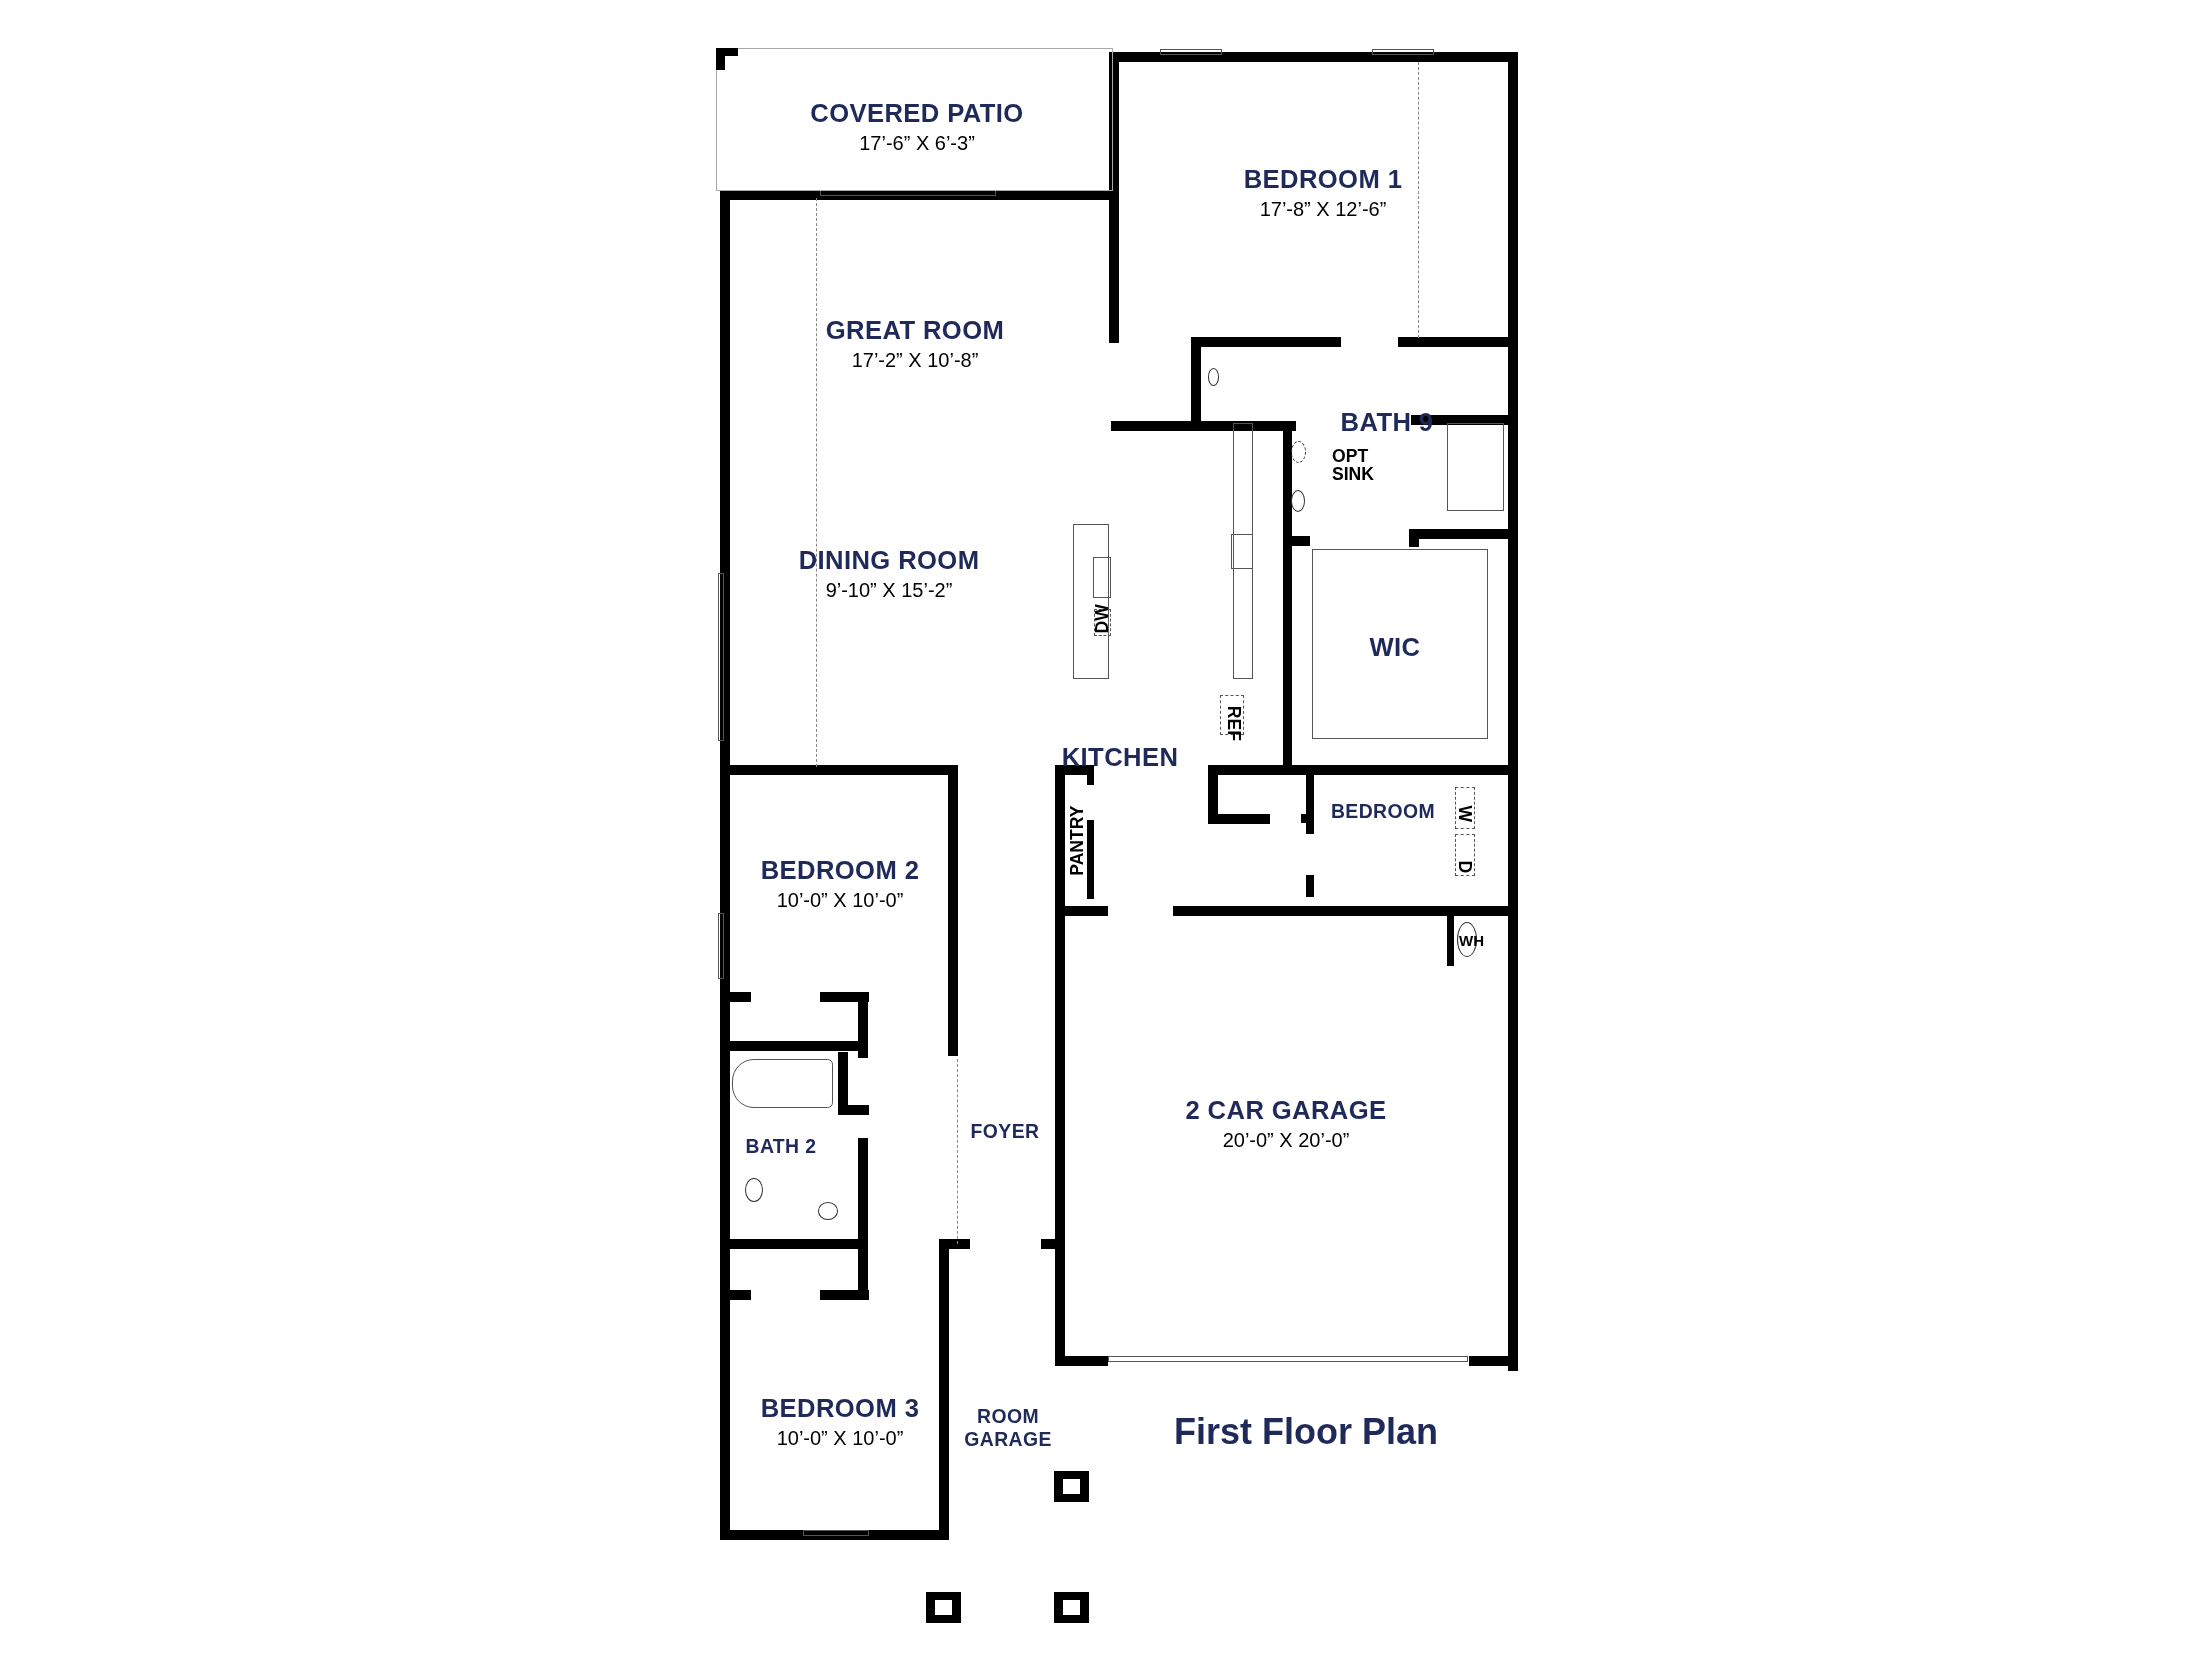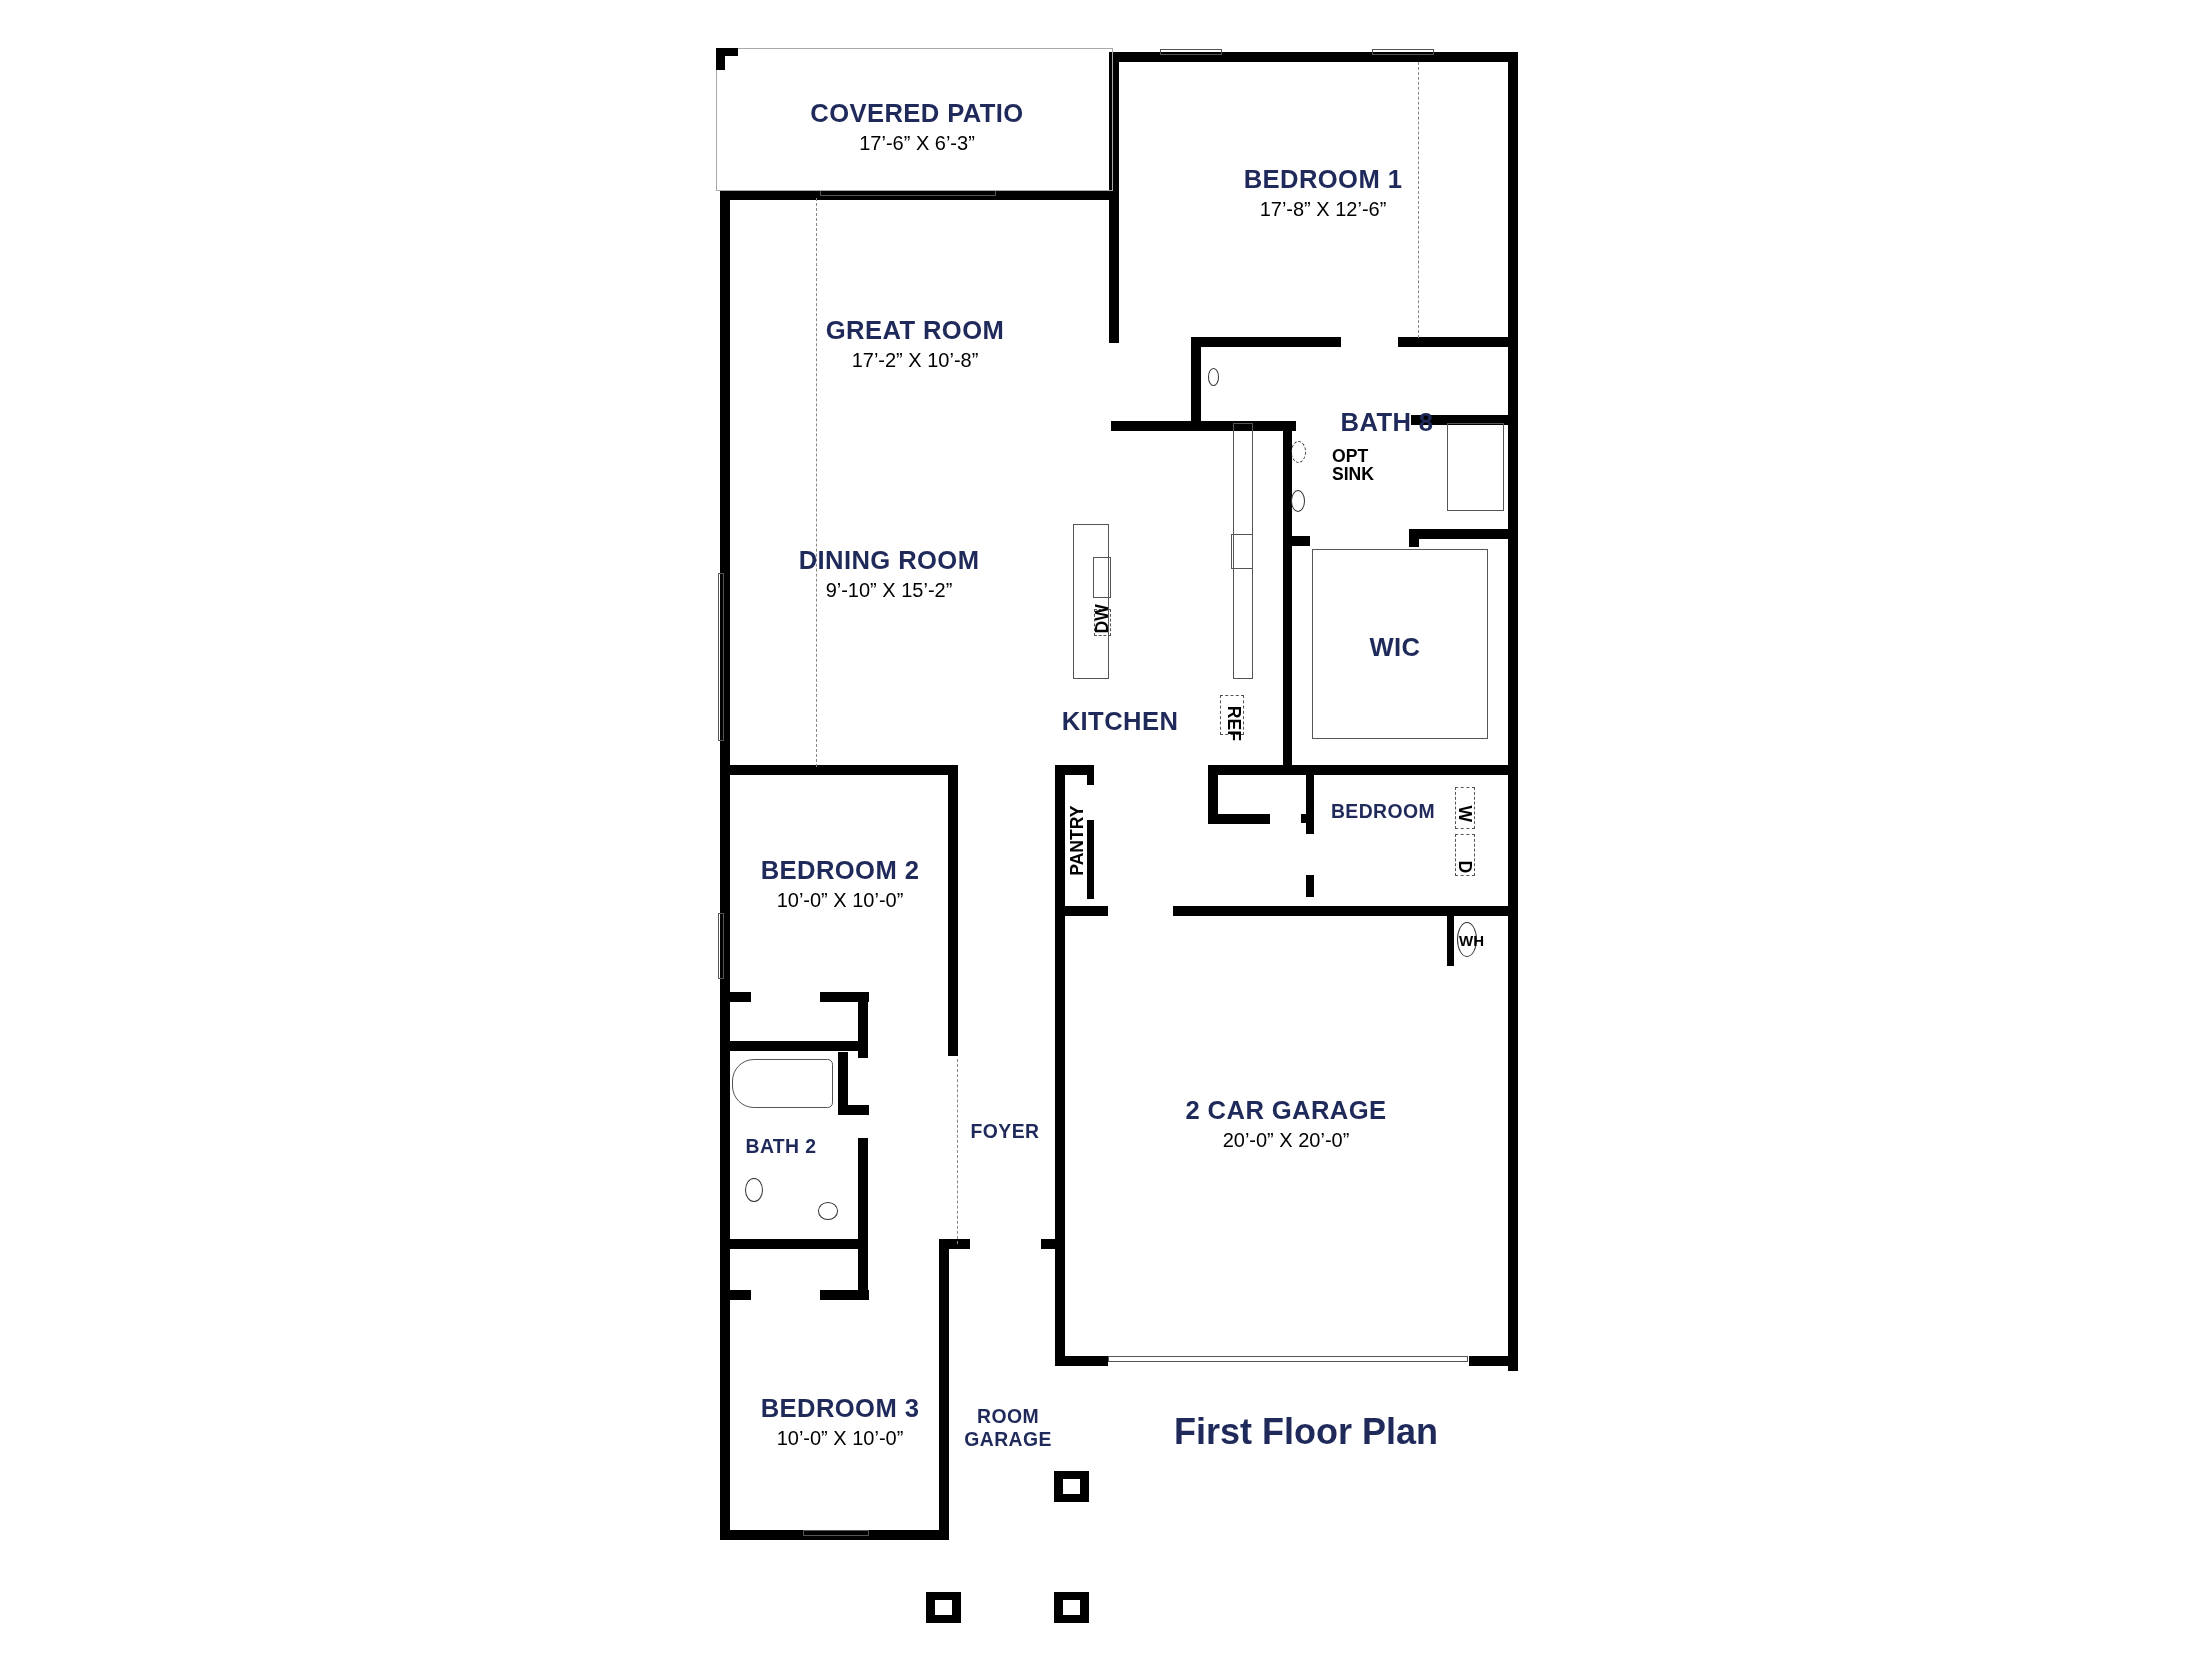--- a/index.html
+++ b/index.html
@@ -141,34 +141,34 @@
   </div>
   <div class="lbl" style="left:1323px;top:167px;">
     <div class="name">BEDROOM 1</div>
     <div class="dim">17’-8” X 12’-6”</div>
   </div>
   <div class="lbl" style="left:915px;top:318px;">
     <div class="name">GREAT ROOM</div>
     <div class="dim">17’-2” X 10’-8”</div>
   </div>
   <div class="lbl" style="left:1387px;top:410px;">
-    <div class="name">BATH 8</div>
+    <div class="name">BATH 9</div>
   </div>
   <div class="fix" style="left:1332px;top:448px;">
     <div>OPT</div>
     <div>SINK</div>
   </div>
   <div class="lbl" style="left:889px;top:548px;">
     <div class="name">DINING ROOM</div>
     <div class="dim">9’-10” X 15’-2”</div>
   </div>
   <div class="lbl" style="left:1395px;top:635px;">
     <div class="name">WIC</div>
   </div>
-  <div class="lbl" style="left:1120px;top:709px;text-align:right;">
+  <div class="lbl" style="left:1120px;top:745px;text-align:right;">
     <div class="name">KITCHEN</div>
   </div>
   <div class="fix rot" style="left:1093px;top:615px;width:19.4px;text-align:center;">DW</div>
   <div class="fix rot90" style="left:1222px;top:708px;width:22px;text-align:center;">REF</div>
   <div class="fix rot" style="left:1045px;top:834px;width:66px;text-align:center;">PANTRY</div>
   <div class="lbl" style="left:1383px;top:802px;">
     <div class="name small">BEDROOM</div>
   </div>
   <div class="fix rot90" style="left:1455px;top:805px;width:17.6px;text-align:center;">W</div>
   <div class="fix rot90" style="left:1455px;top:858px;width:17.6px;text-align:center;">D</div>

